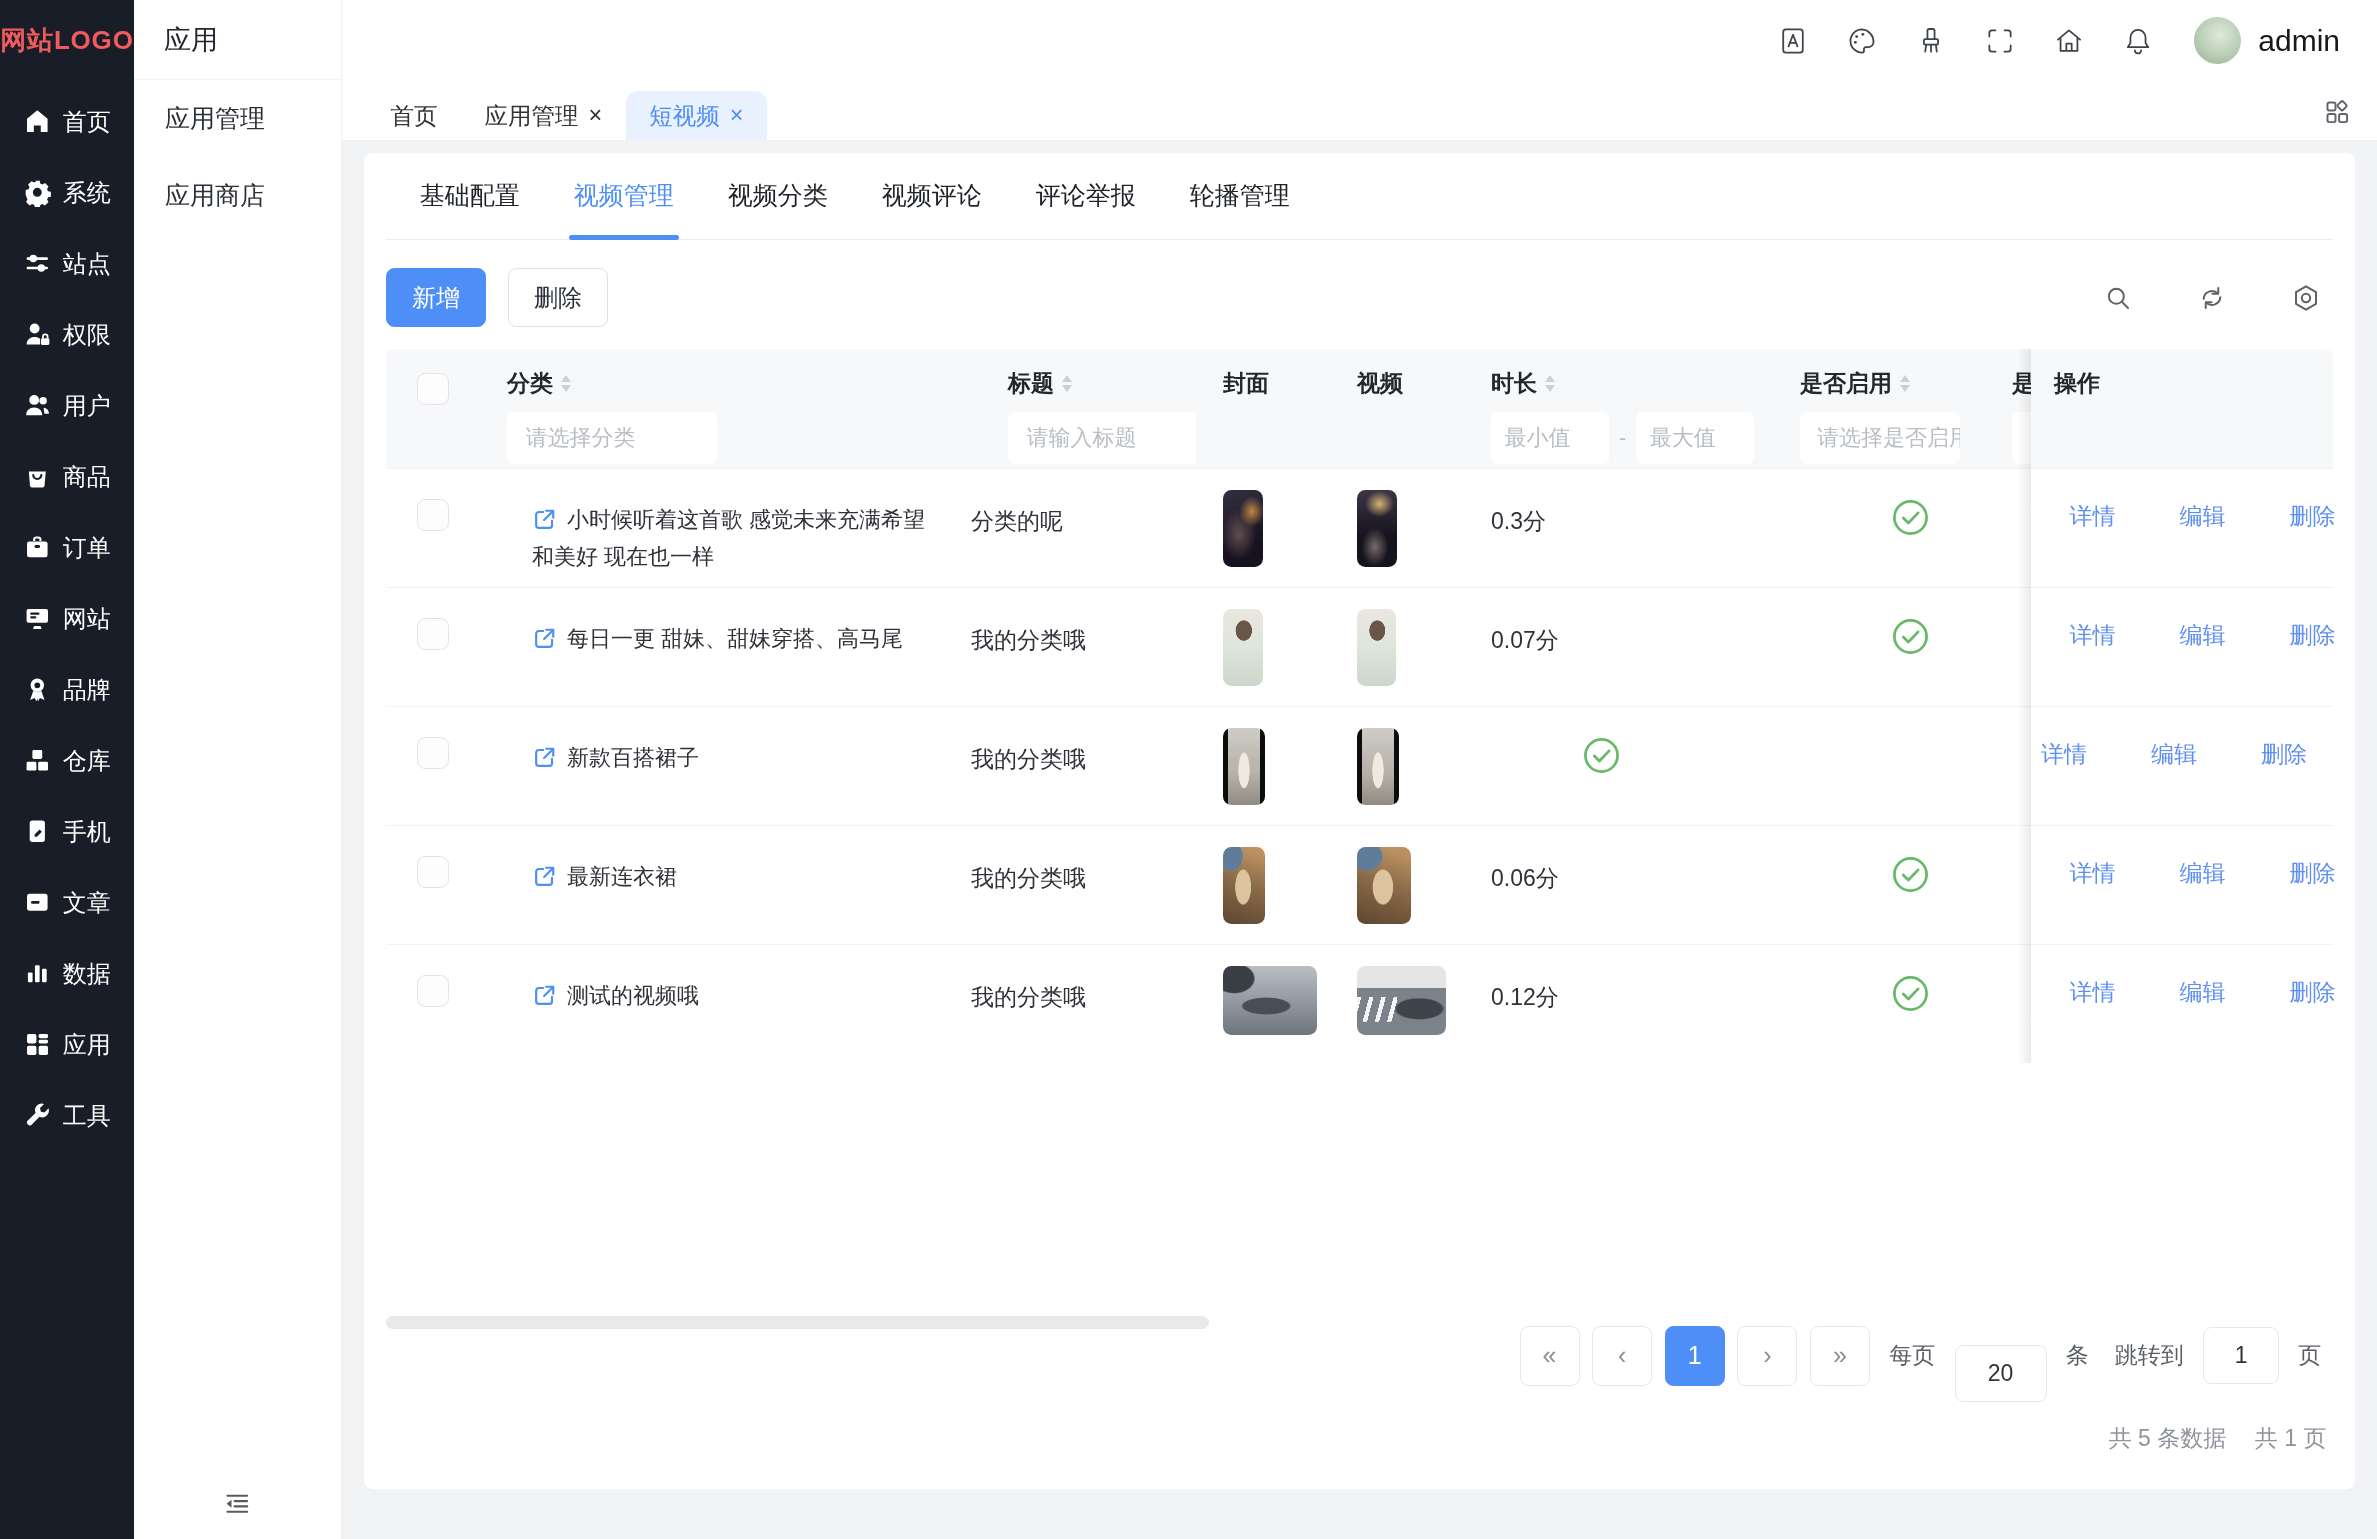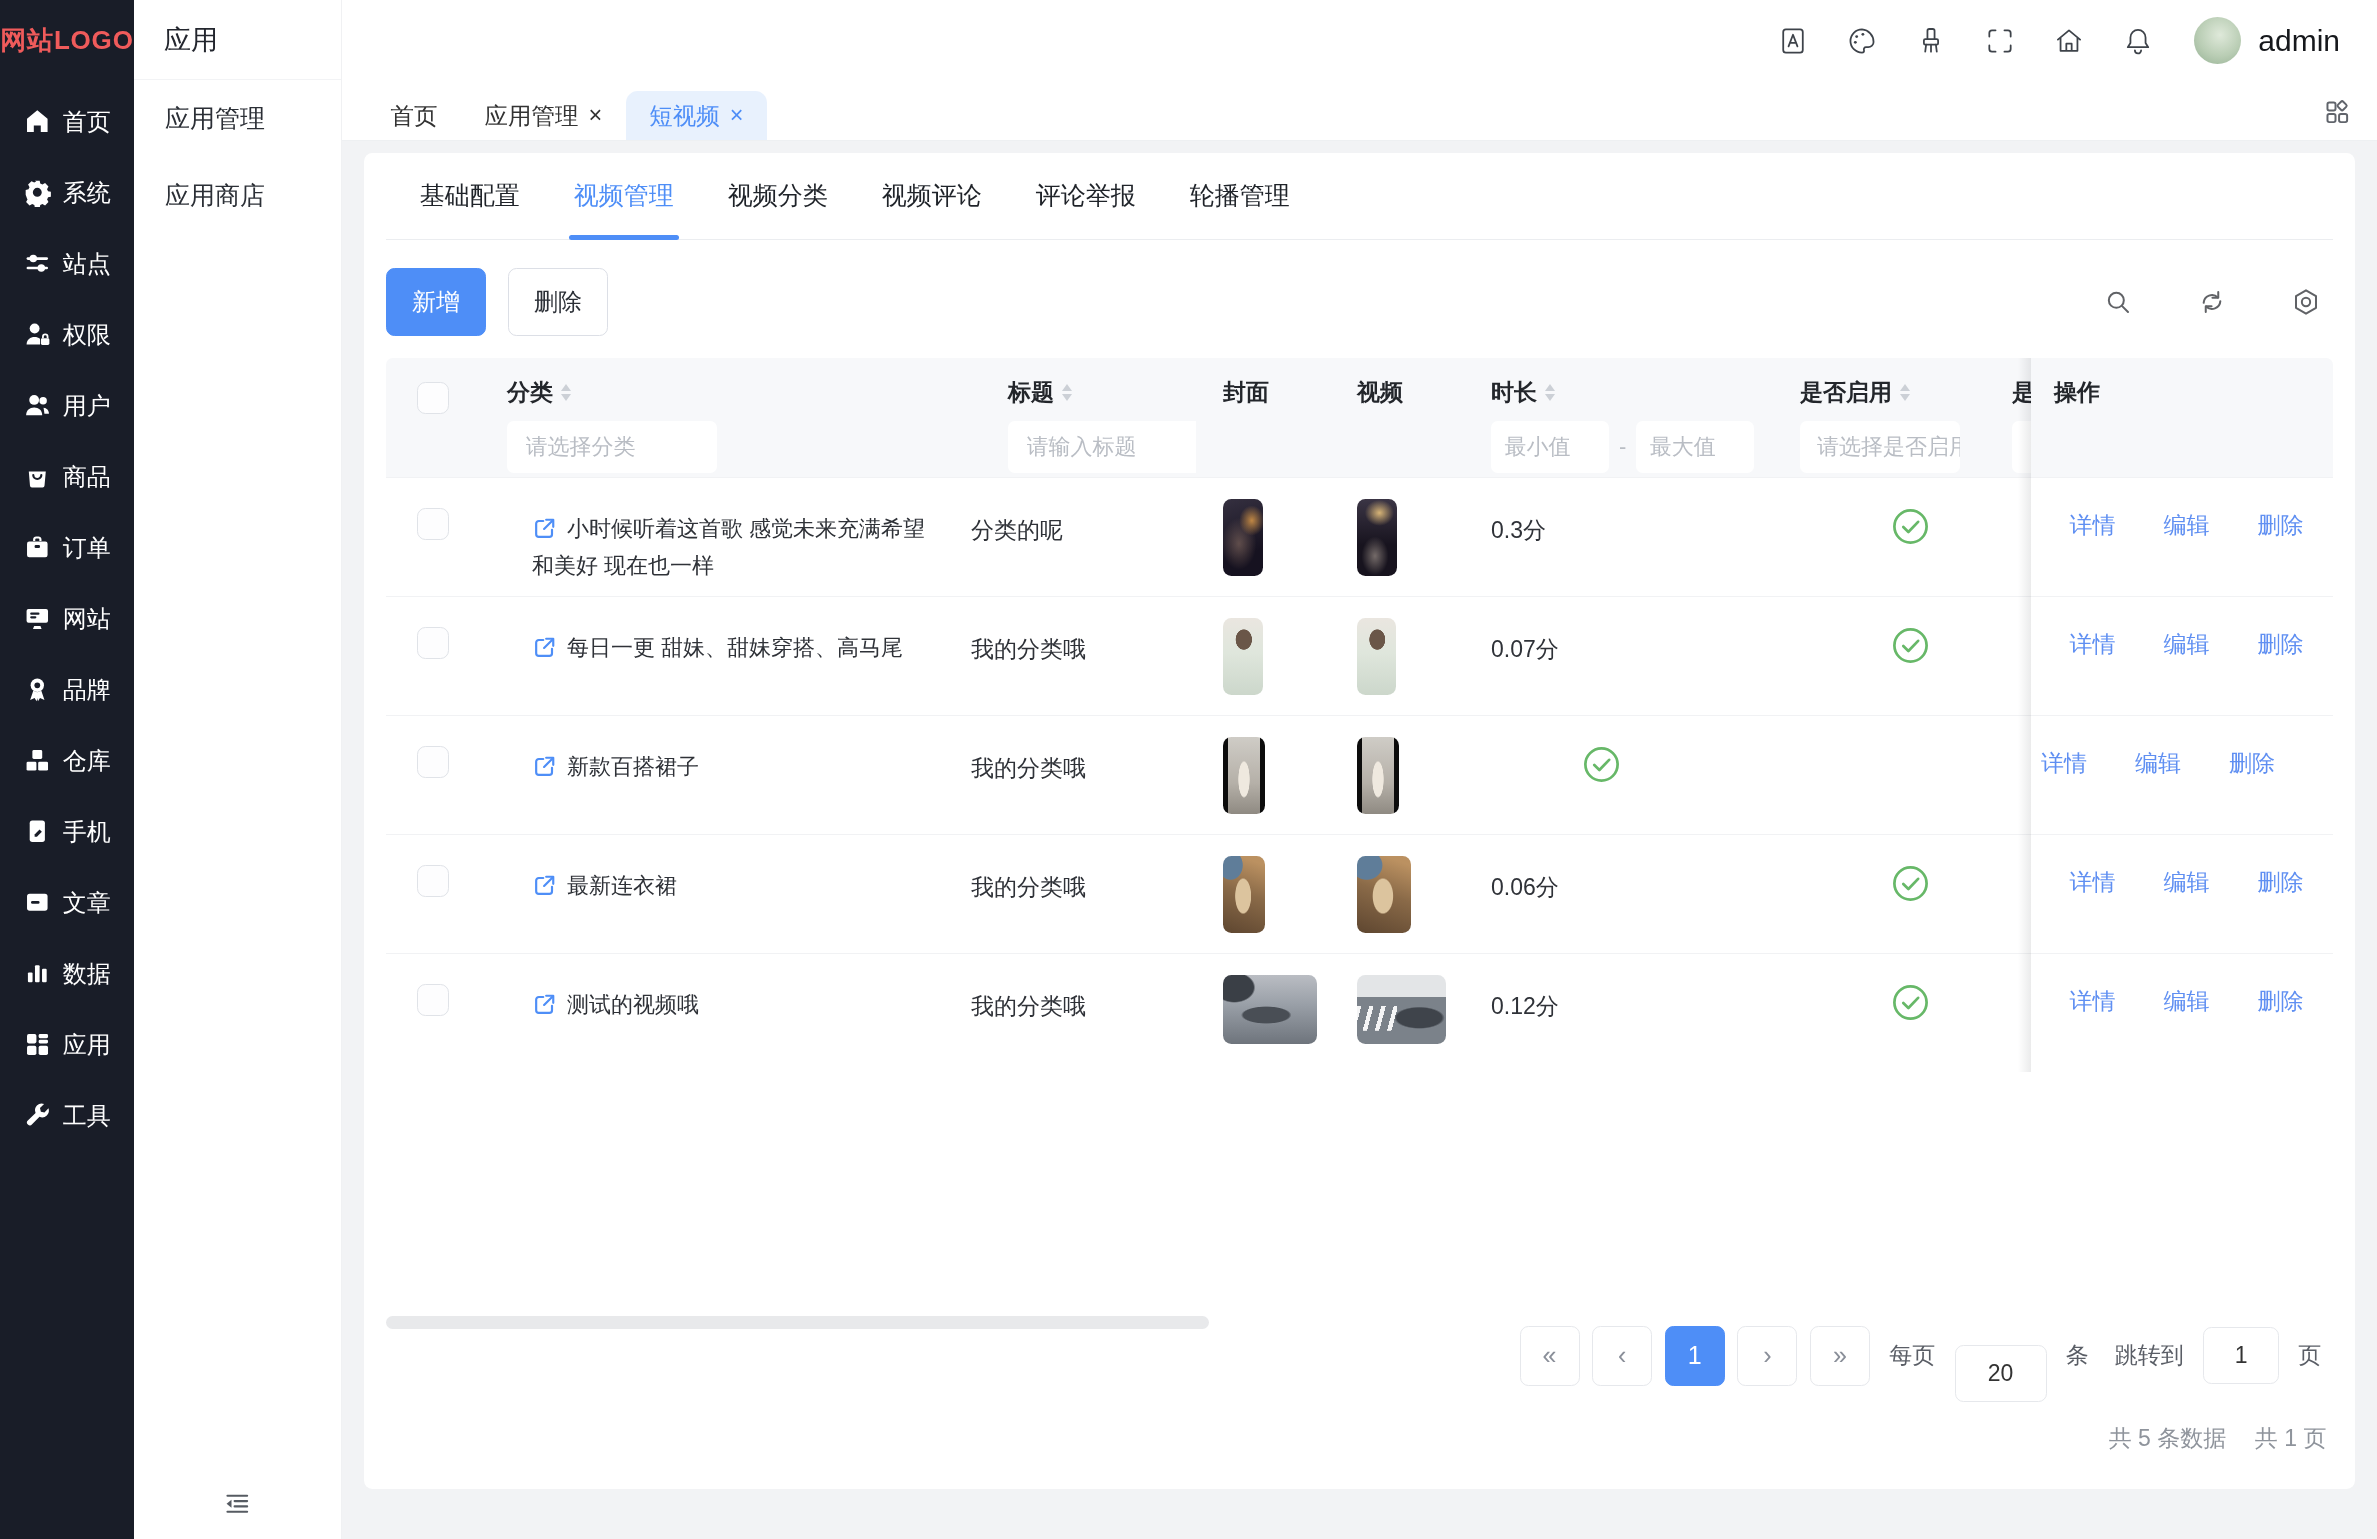--- a/index.html
+++ b/index.html
@@ -40,21 +40,21 @@
   .card { background:#fff; border-radius:8.4px; height:100%; position:relative; padding:0 22px; }
 
   
   .page-tabs { display:flex; height:87px; align-items:stretch; border-bottom:0.8px solid #ebedf0; padding-left:6.7px; }
   .page-tab { display:flex; align-items:center; padding:0 27px; font-size:25px; color:#1f2329; position:relative; cursor:pointer; }
   .page-tab.active { color:#4e8ef7; }
   .page-tab.active::after { content:""; position:absolute; left:22px; right:22px; bottom:-0.8px; height:5px; border-radius:2.5px; background:#4e8ef7; }
 
   
   .toolbar { display:flex; align-items:center; margin:28.6px 0 22px; }
-  .btn { height:68px; padding:12px 25px; border-radius:8.4px; font-size:24px; font-family:inherit; cursor:pointer; }
+  .btn { height:59px; padding:12px 25px; border-radius:8.4px; font-size:24px; font-family:inherit; cursor:pointer; }
   .btn-primary { background:#4e8ef7; border:0.8px solid #4e8ef7; color:#fff; }
   .btn-plain { background:#fff; border:0.8px solid #dcdfe6; color:#2b2f36; margin-left:22px; }
   .toolbar-icons { margin-left:auto; display:flex; gap:64px; padding-right:11.8px; }
   .toolbar-icons .tbico { width:30px; height:30px; cursor:pointer; }
   .toolbar-icons svg { width:30px; height:30px; stroke:#606266; stroke-width:2.4; fill:none; stroke-linecap:round; stroke-linejoin:round; }
 
   
   .twrap { position:relative; }
   .tgrid { display:grid; grid-template-columns:94px 464px 252px 134px 134px 309px 229px 28.6px 302px; align-items:start; }
   .thead { background:#f7f8fa; border-radius:6.7px 6.7px 0 0; height:119px; }
@@ -82,21 +82,21 @@
   .cell-check { padding:30px 0 0; display:flex; justify-content:center; }
   .cell-title { padding:32px 17px 0 52px; font-size:22px; color:#2f3238; line-height:37px; }
   .cell-title .linkico { display:inline-block; width:25px; height:25px; vertical-align:-4.2px; margin-right:10px; cursor:pointer; }
   .cell-title svg { width:25px; height:25px; stroke:#4e8ef7; stroke-width:2.6; fill:none; stroke-linecap:round; stroke-linejoin:round; }
   .cell-cat { padding-top:37px; font-size:23px; color:#2f3238; }
   .cell-thumb { padding-top:21px; }
   .ph { display:inline-block; width:40px; height:77px; border-radius:8.4px; }
   .cell-dur { padding-top:37px; font-size:23px; color:#2f3238; }
   .cell-ok { padding-top:28.6px; padding-left:118px; }
   .cell-ok svg { width:39px; height:39px; stroke:#67b868; stroke-width:3.2; fill:none; stroke-linecap:round; stroke-linejoin:round; }
-  .cell-ops { padding-top:32px; padding-left:39px; display:flex; gap:48px; font-size:23px; }
+  .cell-ops { padding-top:32px; padding-left:39px; display:flex; gap:64px; font-size:23px; }
   .cell-ops span { color:#5f8ff2; cursor:pointer; white-space:nowrap; }
   .fixshadow { position:absolute; top:0; right:302px; width:13.4px; height:100%; background:linear-gradient(to left, rgba(31,35,41,.09), rgba(31,35,41,0)); pointer-events:none; }
 
   
   .c1 { background:radial-gradient(45% 28% at 72% 28%, rgba(219,153,72,.85), rgba(219,153,72,0) 70%), radial-gradient(62% 48% at 40% 58%, rgba(150,120,105,.55), rgba(0,0,0,0) 70%), linear-gradient(160deg,#353040 0%,#161220 70%); }
   .v1 { background:radial-gradient(52% 24% at 56% 18%, rgba(233,195,125,.9), rgba(233,195,125,0) 70%), radial-gradient(48% 36% at 45% 74%, rgba(208,193,178,.5), rgba(0,0,0,0) 70%), linear-gradient(180deg,#3b3545 0%,#17131e 60%); }
   .c2,.v2 { background:radial-gradient(34% 22% at 52% 28%, #6a5648 58%, rgba(106,86,72,0) 62%), linear-gradient(180deg,#eae6e0 0%,#dfe6dc 45%,#ccd7cb 100%); }
   .v2 { width:39px; }
   .c3,.v3 { background:linear-gradient(90deg,#0c0c0c 0 11%, rgba(0,0,0,0) 11% 89%, #0c0c0c 89%), radial-gradient(22% 38% at 50% 55%, #efe9df 58%, rgba(239,233,223,0) 64%), linear-gradient(180deg,#cfccc6 0%,#b5b0a8 60%,#8f8a82 100%); width:42px; }
   .c4,.v4 { background:radial-gradient(40% 26% at 18% 12%, #5f7d99 70%, rgba(95,125,153,0) 75%), radial-gradient(30% 36% at 48% 52%, #dcc49e 60%, rgba(220,196,158,0) 66%), linear-gradient(200deg,#bb9161 10%,#8a6a48 48%,#5e4630 100%); width:42px; }

